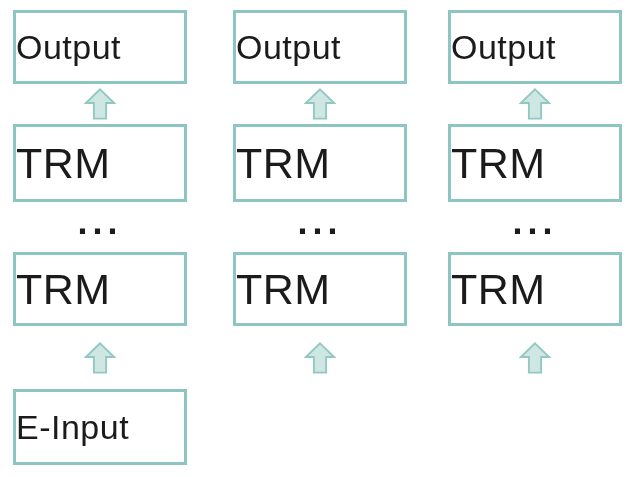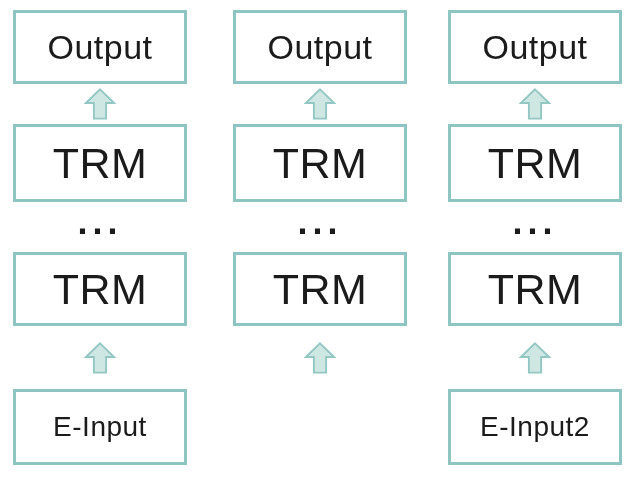--- a/index.html
+++ b/index.html
@@ -27,27 +27,27 @@
   .column.col-0 { left: 13px; }
   .column.col-1 { left: 233px; }
   .column.col-2 { left: 448px; }
 
   .box {
     box-sizing: border-box;
     border: 3px solid var(--box-border, #8cc5c2);
     background: #ffffff;
     display: flex;
     align-items: center;
-    justify-content: center;
+    justify-content: flex-start;
     letter-spacing: 0.5px;
   }
   .box-output { height: 74px; font-size: 34px; }
   .box-trm-upper { height: 78px; font-size: 43px; }
   .box-trm-lower { height: 74px; font-size: 43px; }
-  .box-input { height: 76px; font-size: 28px; }
+  .box-input { height: 76px; font-size: 34px; }
 
   .arrow-region {
     display: flex;
     align-items: center;
     justify-content: center;
   }
   .arrow-region-upper { height: 40px; }
   .arrow-region-lower { height: 63px; }
   .arrow-region svg { display: block; }
 
@@ -129,18 +129,15 @@
     </div>
     <div class="dots-region">...</div>
     <div class="box box-trm-lower">
       <span>TRM</span>
     </div>
     <div class="arrow-region arrow-region-lower">
       <svg width="32" height="32" viewBox="0 0 34 34">
         <polygon points="17,1.5 32,16 23.5,16 23.5,32.5 10.5,32.5 10.5,16 2,16" style="fill:var(--arrow-fill,#cfe7e3);stroke:var(--arrow-stroke,#92c7c3);stroke-width:2;stroke-linejoin:miter;"></polygon>
       </svg>
     </div>
-    <div class="box box-input">
-      <span>E-Input2</span>
-    </div>
   </div>
 
 </div>
 
 </body></html>

